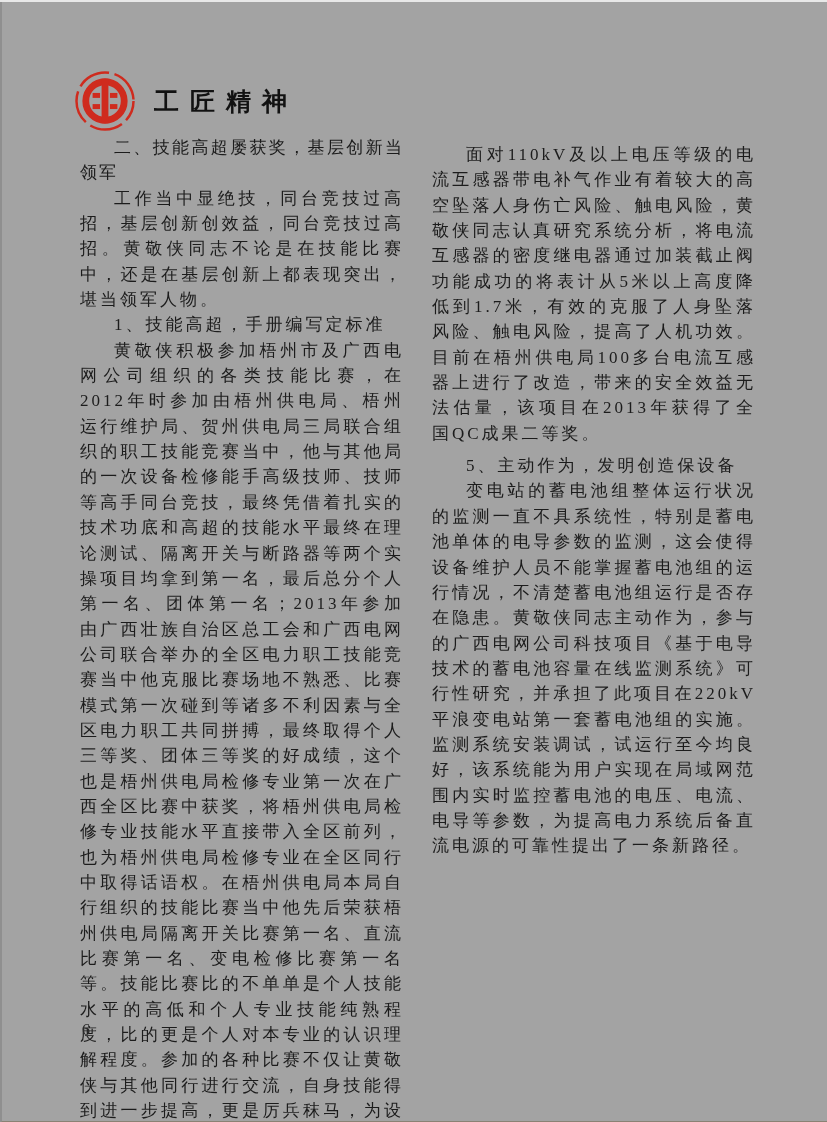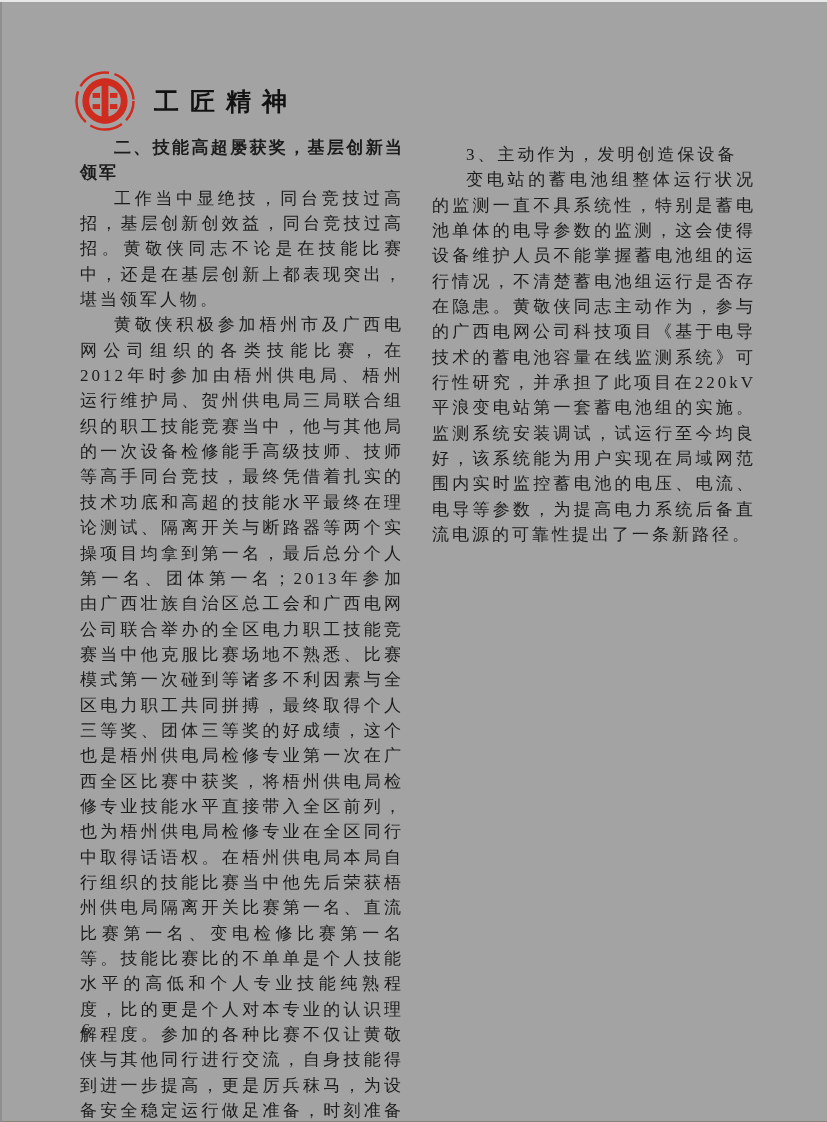--- a/index.html
+++ b/index.html
@@ -33,21 +33,21 @@
     width:324px;
     font-size:17px;
     line-height:25.35px;
     letter-spacing:3px;
     text-align:justify;
     text-justify:inter-character;
   }
   .col p { margin:0; text-indent:2em; }
   .col p.noindent { text-indent:0; }
   .col p.heading {
-    font-weight:bold;
+    font-weight:normal;
     font-family:"Liberation Sans","DejaVu Sans",sans-serif;
     letter-spacing:2px;
   }
   .col p.gap { margin-top:7px; }
   .pageno {
     position:absolute; left:80px; top:1019px;
     font-size:16px; color:#2a2a2a; letter-spacing:0;
   }
 </style>
 </head>
@@ -70,26 +70,28 @@
       <rect x="58" y="55" width="12" height="8" fill="#cf2b1e"></rect>
     </svg>
     <div class="brand">工匠精神</div>
   </div>
 
   <div class="columns">
 
     <div class="col">
       <p class="heading">二、技能高超屡获奖，基层创新当领军</p>
       <p class="body">工作当中显绝技，同台竞技过高招，基层创新创效益，同台竞技过高招。黄敬侠同志不论是在技能比赛中，还是在基层创新上都表现突出，堪当领军人物。</p>
+      <p class="subheading">1、技能高超，手册编写定标准</p>
       <p class="body">黄敬侠积极参加梧州市及广西电网公司组织的各类技能比赛，在2012年时参加由梧州供电局、梧州运行维护局、贺州供电局三局联合组织的职工技能竞赛当中，他与其他局的一次设备检修能手高级技师、技师等高手同台竞技，最终凭借着扎实的技术功底和高超的技能水平最终在理论测试、隔离开关与断路器等两个实操项目均拿到第一名，最后总分个人第一名、团体第一名；2013年参加由广西壮族自治区总工会和广西电网公司联合举办的全区电力职工技能竞赛当中他克服比赛场地不熟悉、比赛模式第一次碰到等诸多不利因素与全区电力职工共同拼搏，最终取得个人三等奖、团体三等奖的好成绩，这个也是梧州供电局检修专业第一次在广西全区比赛中获奖，将梧州供电局检修专业技能水平直接带入全区前列，也为梧州供电局检修专业在全区同行中取得话语权。在梧州供电局本局自行组织的技能比赛当中他先后荣获梧州供电局隔离开关比赛第一名、直流比赛第一名、变电检修比赛第一名等。技能比赛比的不单单是个人技能水平的高低和个人专业技能纯熟程度，比的更是个人对本专业的认识理解程度。参加的各种比赛不仅让黄敬侠与其他同行进行交流，自身技能得到进一步提高，更是厉兵秣马，为设备安全稳定运行做足准备，时刻准备着接受紧急任务。</p>
 
     </div>
 
     <div class="col">
-      <p class="subheading gap">3、主动作为，发明创造保设备</p>
+      <p class="body gap">面对110kV及以上电压等级的电流互感器带电补气作业有着较大的高空坠落人身伤亡风险、触电风险，黄敬侠同志认真研究系统分析，将电流互感器的密度继电器通过加装截止阀功能成功的将表计从5米以上高度降低到1.7米，有效的克服了人身坠落风险、触电风险，提高了人机功效。目前在梧州供电局100多台电流互感器上进行了改造，带来的安全效益无法估量，该项目在2013年获得了全国QC成果二等奖。</p>
+      <p class="subheading gap">5、主动作为，发明创造保设备</p>
       <p class="body">变电站的蓄电池组整体运行状况的监测一直不具系统性，特别是蓄电池单体的电导参数的监测，这会使得设备维护人员不能掌握蓄电池组的运行情况，不清楚蓄电池组运行是否存在隐患。黄敬侠同志主动作为，参与的广西电网公司科技项目《基于电导技术的蓄电池容量在线监测系统》可行性研究，并承担了此项目在220kV平浪变电站第一套蓄电池组的实施。监测系统安装调试，试运行至今均良好，该系统能为用户实现在局域网范围内实时监控蓄电池的电压、电流、电导等参数，为提高电力系统后备直流电源的可靠性提出了一条新路径。</p>
     </div>
 
   </div>
 
   <div class="pageno">6</div>
 
 </div>
 
 </body></html>

